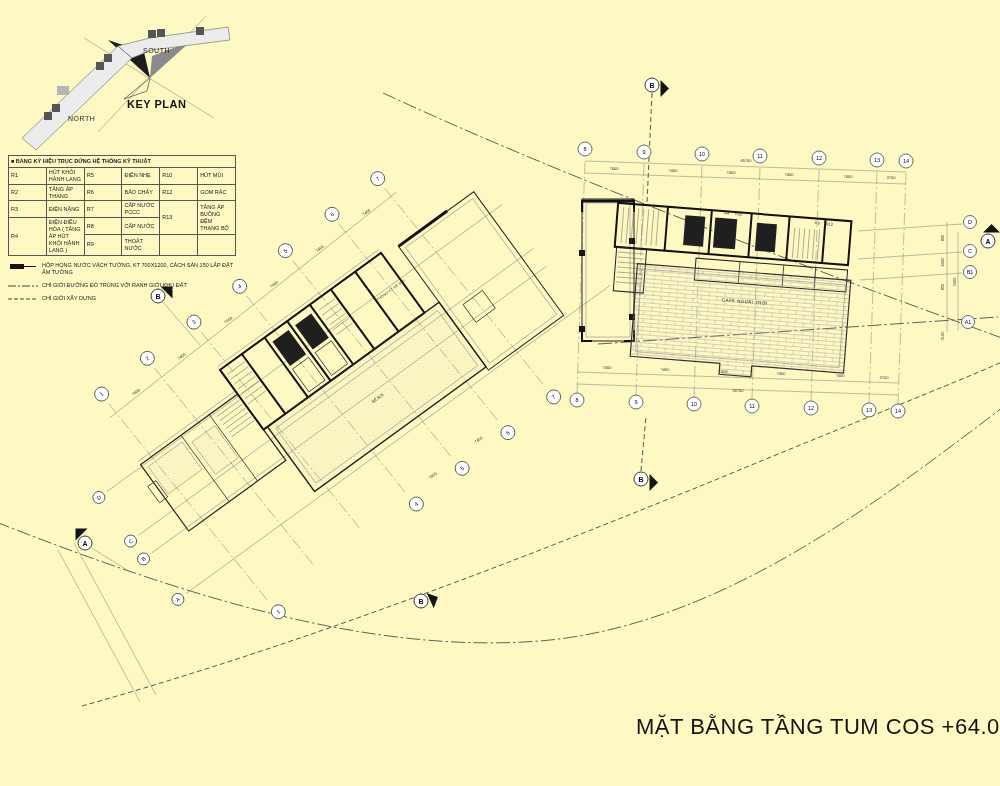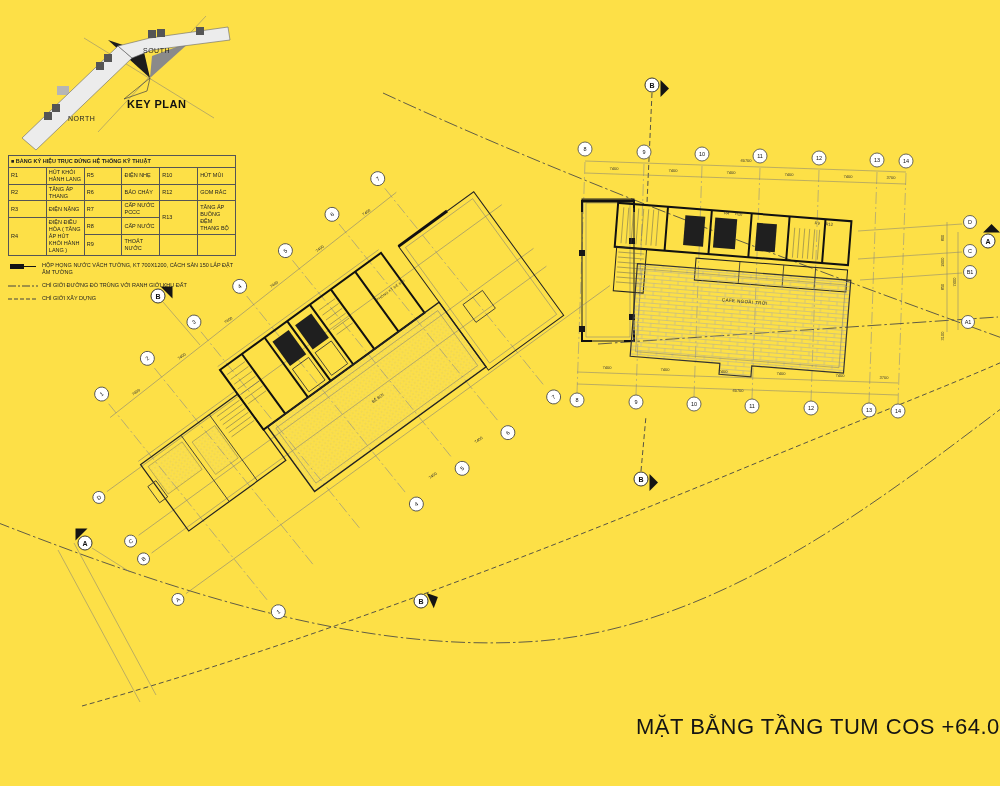--- a/index.html
+++ b/index.html
@@ -1,16 +1,16 @@
 <!DOCTYPE html>
 <html><head>
 <meta charset="utf-8">
 <style>
   html,body{margin:0;padding:0;background:#fff;}
-  #canvas{position:relative;width:1000px;height:786px;background:#fde047;overflow:hidden;
+  #canvas{position:relative;width:1000px;height:786px;background:#fef9c3;overflow:hidden;
           font-family:"Liberation Sans",sans-serif;color:#1a1a1a;}
   #plan{position:absolute;left:0;top:0;}
   svg text{font-family:"Liberation Sans",sans-serif;fill:#1a1a1a;}
   .w25{stroke:#111;stroke-width:3;fill:none}
   .w20{stroke:#111;stroke-width:2;fill:none}
   .w12{stroke:#222;stroke-width:1.2;fill:none}
   .w10{stroke:#222;stroke-width:1;fill:none}
   .w08{stroke:#333;stroke-width:.8;fill:none}
   .thin{stroke:#7a7a7a;stroke-width:.5;fill:none}
   .grid{stroke:#8a8a8a;stroke-width:.55;fill:none;stroke-dasharray:12 3 2 3}

